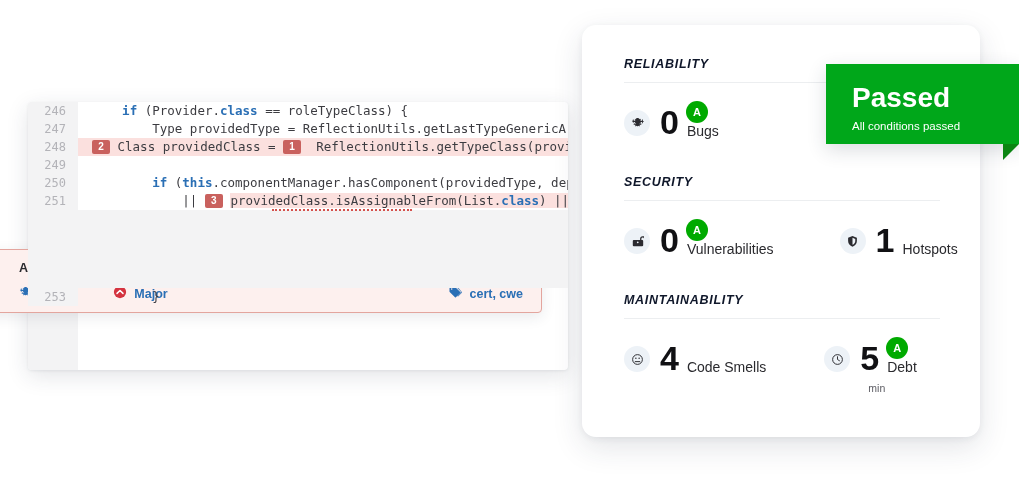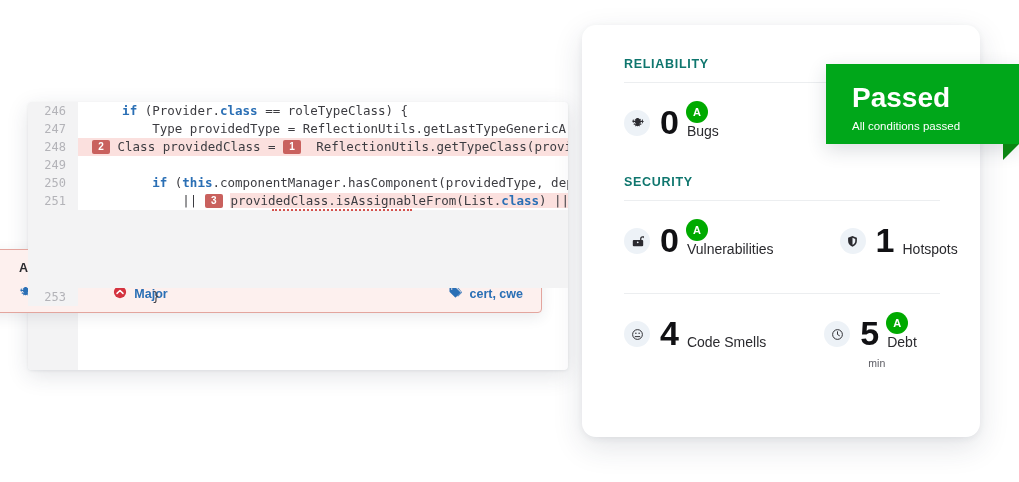--- a/index.html
+++ b/index.html
@@ -140,22 +140,23 @@
     width: 398px;
     height: 412px;
     background: #ffffff;
     border-radius: 14px;
     box-shadow: 0 10px 30px rgba(40,50,70,0.13), 0 2px 6px rgba(40,50,70,0.07);
     padding: 32px 40px 0 42px;
     box-sizing: border-box;
   }
   .sect-title {
     font-size: 12.5px;
-    font-weight: bold;
-    color: #0f766e;
+    font-style: italic;
+    font-weight: bold;
+    color: #0f172a;
     letter-spacing: 0.7px;
   }
   .sect-rule {
     border-bottom: 1px solid #eceef0;
     margin-top: 11px;
   }
   .metric-row {
     display: flex;
     align-items: flex-start;
     margin-top: 18px;
@@ -374,20 +375,21 @@
             <path d="M8 1.3L2.6 3.4v4c0 3.2 2.3 6.1 5.4 7 3.1-.9 5.4-3.8 5.4-7v-4L8 1.3zm0 2.2l3.4 1.3v2.6c0 2.1-1.4 4-3.4 4.7V3.5z"></path>
           </svg>
         </span>
         <span class="big-num">1</span>
         <span class="metric-label">Hotspots</span>
       </div>
     </div>
   </div>
 
   <div style="margin-top:18px;">
+    <div class="sect-title">MAINTAINABILITY</div>
     <div class="sect-rule"></div>
     <div class="metric-row">
       <div class="metric">
         <span class="ico-circle">
           <svg width="13" height="13" viewBox="0 0 16 16" fill="none" stroke="#2b2b30" stroke-width="1.2">
             <circle cx="8" cy="8" r="6"></circle>
             <circle cx="6" cy="6.5" r="0.9" fill="#2b2b30" stroke="none"></circle>
             <circle cx="10" cy="6.5" r="0.9" fill="#2b2b30" stroke="none"></circle>
             <path d="M5.2 10.6h5.6" stroke-linecap="round"></path>
           </svg>

